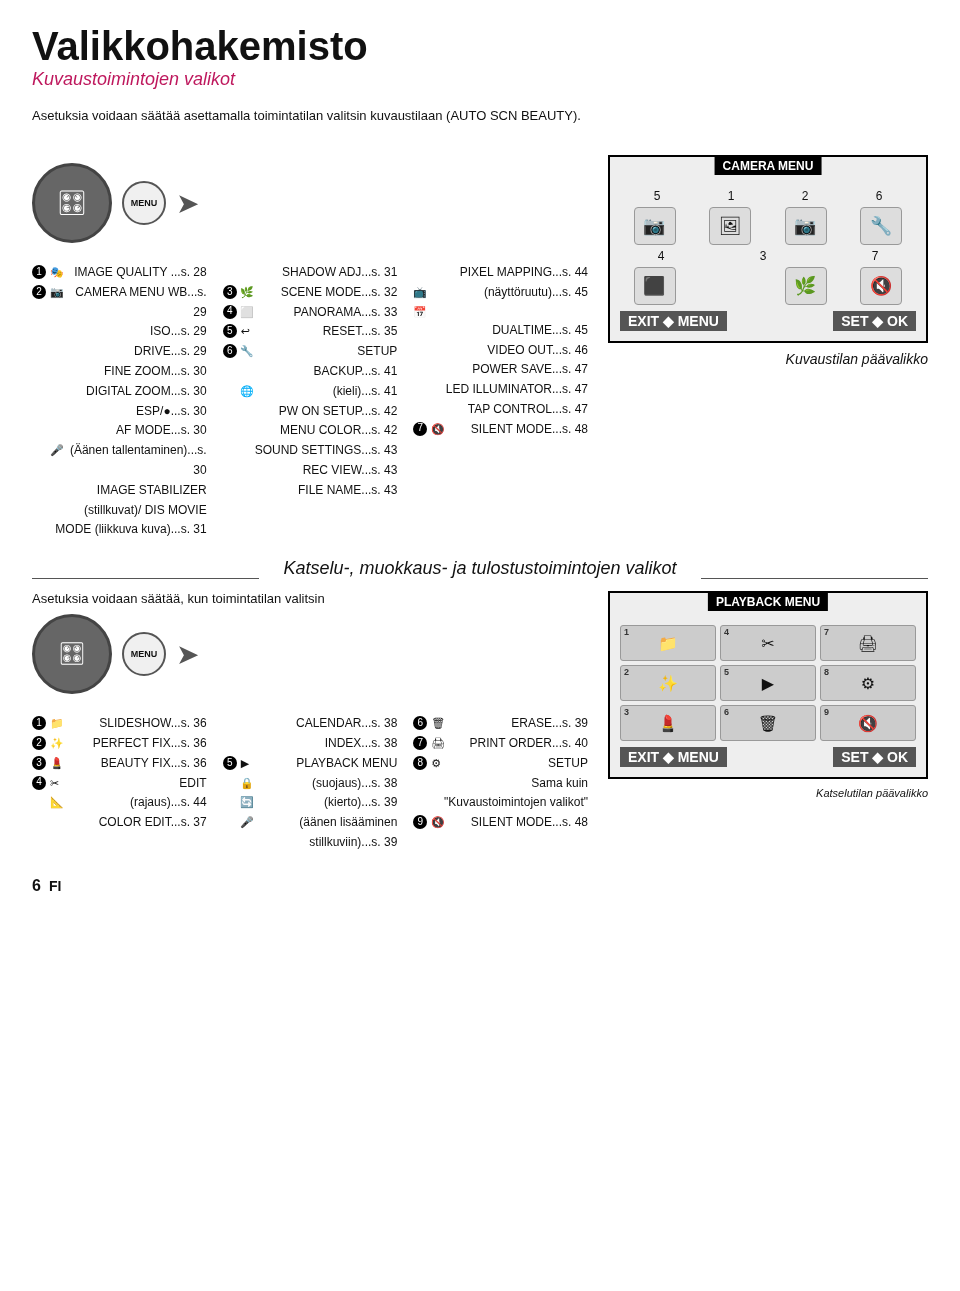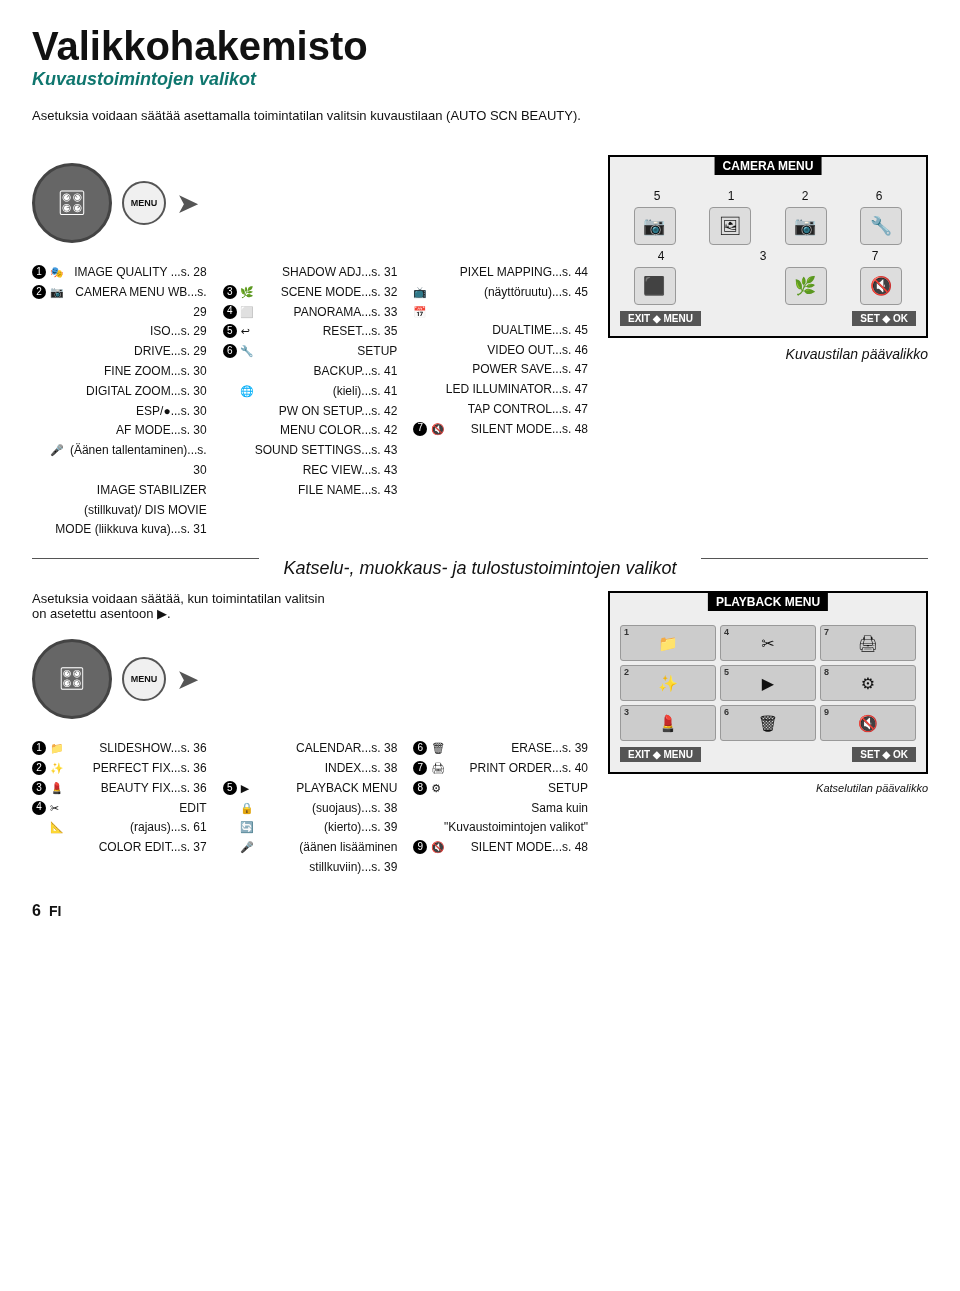--- a/index.html
+++ b/index.html
@@ -12,23 +12,23 @@
       width: 960px;
     }
 
     h1 {
       font-size: 40px;
       font-weight: bold;
     }
     h2 {
       font-size: 18px;
       font-style: italic;
-      font-weight: bold;
+      font-weight: normal;
       margin-bottom: 18px;
-      color: #0f766e;
+      color: #be185d;
     }
 
     .intro-text {
       font-size: 13px;
       margin-bottom: 32px;
     }
 
     
     .camera-menu-section {
       display: flex;
@@ -109,21 +109,21 @@
       width: 100%;
       margin-top: 6px;
       font-size: 10px;
       font-weight: bold;
     }
 
     .exit-btn, .set-btn {
       background: #555;
       color: #fff;
       padding: 2px 8px;
-      font-size: 10px;
+      font-size: 14px;
       font-weight: bold;
       display: flex;
       align-items: center;
       gap: 2px;
     }
 
     .kuvaustilan-label {
       font-size: 14px;
       text-align: right;
       margin-bottom: 6px;
@@ -173,21 +173,21 @@
     }
 
     .item-text {
       flex: 1;
       text-align: right;
     }
 
     
     .section-divider {
       display: flex;
-      align-items: flex-start;
+      align-items: flex-end;
       margin: 18px 0 12px 0;
       gap: 24px;
     }
 
     .section-divider-line {
       flex: 1;
       height: 1px;
       background: #555;
     }
 
@@ -544,21 +544,20 @@
 <div class="section-divider">
   <div class="section-divider-line"></div>
   <div class="section-divider-title">Katselu-, muokkaus- ja tulostustoimintojen valikot</div>
   <div class="section-divider-line"></div>
 </div>
 
 <div class="playback-section">
 
   <div class="left-panel">
     <p>Asetuksia voidaan säätää, kun toimintatilan valitsin</p>
-    <p style="margin-bottom:10px;">on asetettu asentoon ▶.</p>
 
     <div class="menu-arrow-section">
       <div class="dial-illustration">
         <span style="font-size:22px;">🎛</span>
       </div>
       <div class="menu-circle">
         <span>MENU</span>
       </div>
       <div class="big-arrow">➤</div>
     </div>
@@ -583,21 +582,21 @@
             <span class="item-text">BEAUTY FIX...s. 36</span>
           </li>
           <li>
             <span class="num">4</span>
             <span class="icon-sym">✂</span>
             <span class="item-text">EDIT</span>
           </li>
           <li>
             <span class="num" style="visibility:hidden">4</span>
             <span class="icon-sym">📐</span>
-            <span class="item-text">(rajaus)...s. 61</span>
+            <span class="item-text">(rajaus)...s. 44</span>
           </li>
           <li>
             <span class="num" style="visibility:hidden">4</span>
             <span class="item-text">COLOR EDIT...s. 37</span>
           </li>
         </ul>
       </div>
 
       <div class="col">
         <ul class="menu-list">

